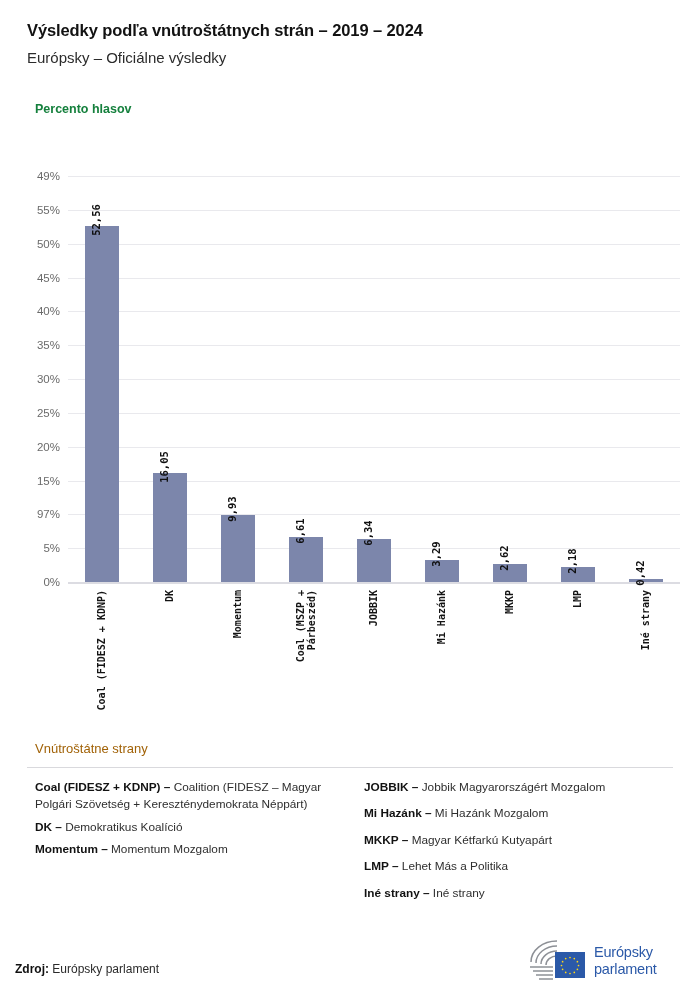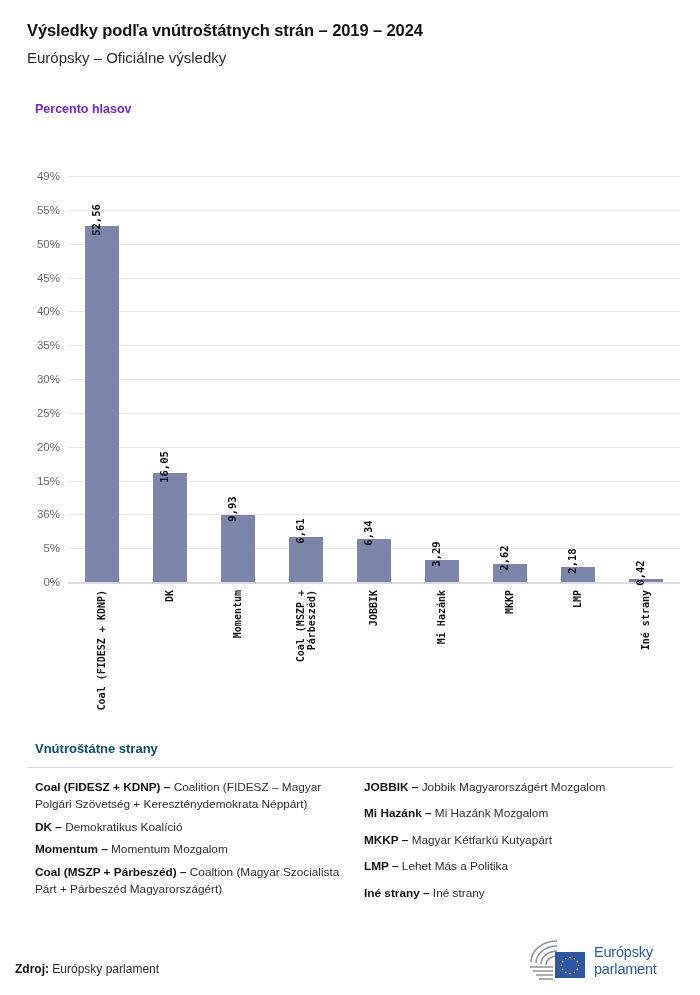--- a/index.html
+++ b/index.html
@@ -18,21 +18,21 @@
     position: absolute; left: 27px; top: 21px;
     font-size: 16.5px; font-weight: 700; letter-spacing: -0.1px;
     color: #121212; white-space: nowrap;
   }
   .subtitle {
     position: absolute; left: 27px; top: 49px;
     font-size: 15px; font-weight: 400; color: #2b2b2b; white-space: nowrap;
   }
   .axis-title {
     position: absolute; left: 35px; top: 102px;
-    font-size: 12.5px; font-weight: 700; color: #6d28d9;
+    font-size: 12.5px; font-weight: 700; color: #15803d;
   }
 
   
   .chart {
     position: absolute;
     left: 68px; top: 176px;
     width: 612px; height: 406px;
   }
   .gridline {
     position: absolute; left: 0; width: 100%;
@@ -75,21 +75,21 @@
     text-orientation: mixed;
     transform: translateX(-50%) rotate(180deg);
     margin-top: 8px;
     line-height: 1.12;
     text-align: right;
   }
 
   
   .legend-title {
     position: absolute; left: 35px; top: 741px;
-    font-size: 13px; font-weight: 700; color: #0c4a6e;
+    font-size: 13px; font-weight: 400; color: #a16207;
   }
   .legend-rule {
     position: absolute; left: 27px; top: 767px;
     width: 646px; height: 1px; background: #d9d9dd;
   }
   .legend-cols {
     position: absolute; left: 35px; top: 779px;
     width: 638px;
     display: flex; gap: 20px;
   }
@@ -133,21 +133,21 @@
       <span style="top: 0px;">49%</span>
       <span style="top: 33.8333px;">55%</span>
       <span style="top: 67.6667px; padding-left: 8px;">50%</span>
       <span style="top: 101.5px;">45%</span>
       <span style="top: 135.333px;">40%</span>
       <span style="top: 169.167px; text-align: center;">35%</span>
       <span style="top: 203px;">30%</span>
       <span style="top: 236.833px;">25%</span>
       <span style="top: 270.667px;">20%</span>
       <span style="top: 304.5px;">15%</span>
-      <span style="top: 338.333px;">36%</span>
+      <span style="top: 338.333px;">97%</span>
       <span style="top: 372.167px;">5%</span>
       <span style="top: 406px;">0%</span>
     </div>
 
   <div class="chart">
     <div id="grid">
         <div class="gridline" style="top: 0px;"></div>
         <div class="gridline" style="top: 33.8333px;"></div>
         <div class="gridline" style="top: 67.6667px;"></div>
         <div class="gridline" style="top: 101.5px;"></div>
@@ -211,21 +211,20 @@
       </div>
   </div>
 
   <div class="legend-title">Vnútroštátne strany</div>
   <div class="legend-rule"></div>
   <div class="legend-cols">
     <div class="legend-col left" id="legend-left">
         <div class="legend-item"><b>Coal (FIDESZ + KDNP)</b><span class="dash"> – </span><span>Coalition (FIDESZ – Magyar Polgári Szövetség + Kereszténydemokrata Néppárt)</span></div>
         <div class="legend-item"><b>DK</b><span class="dash"> – </span><span>Demokratikus Koalíció</span></div>
         <div class="legend-item"><b>Momentum</b><span class="dash"> – </span><span>Momentum Mozgalom</span></div>
-        <div class="legend-item"><b>Coal (MSZP + Párbeszéd)</b><span class="dash"> – </span><span>Coaltion (Magyar Szocialista Párt + Párbeszéd Magyarországért)</span></div>
       </div>
     <div class="legend-col right" id="legend-right">
         <div class="legend-item"><b>JOBBIK</b><span class="dash"> – </span><span>Jobbik Magyarországért Mozgalom</span></div>
         <div class="legend-item"><b>Mi Hazánk</b><span class="dash"> – </span><span>Mi Hazánk Mozgalom</span></div>
         <div class="legend-item"><b>MKKP</b><span class="dash"> – </span><span>Magyar Kétfarkú Kutyapárt</span></div>
         <div class="legend-item"><b>LMP</b><span class="dash"> – </span><span>Lehet Más a Politika</span></div>
         <div class="legend-item"><b>Iné strany</b><span class="dash"> – </span><span>Iné strany</span></div>
       </div>
   </div>
 

